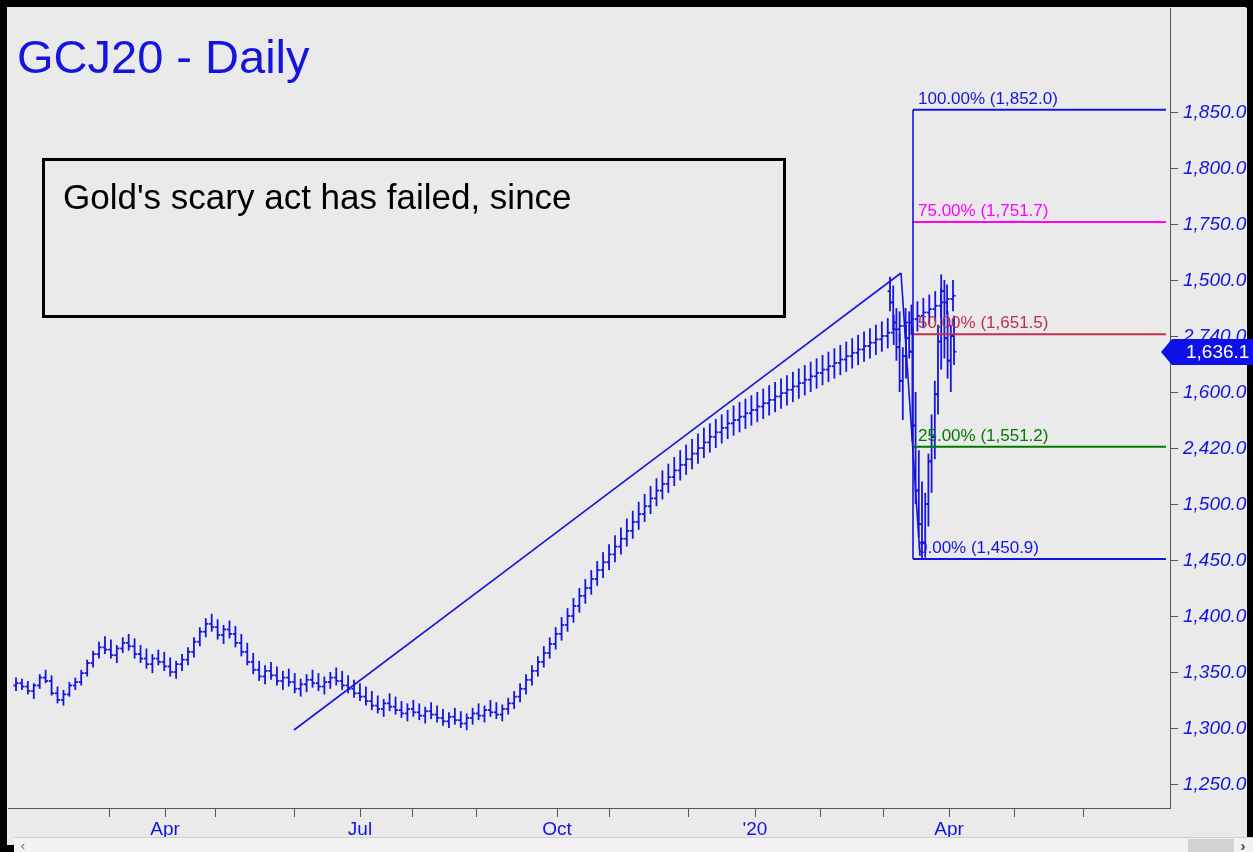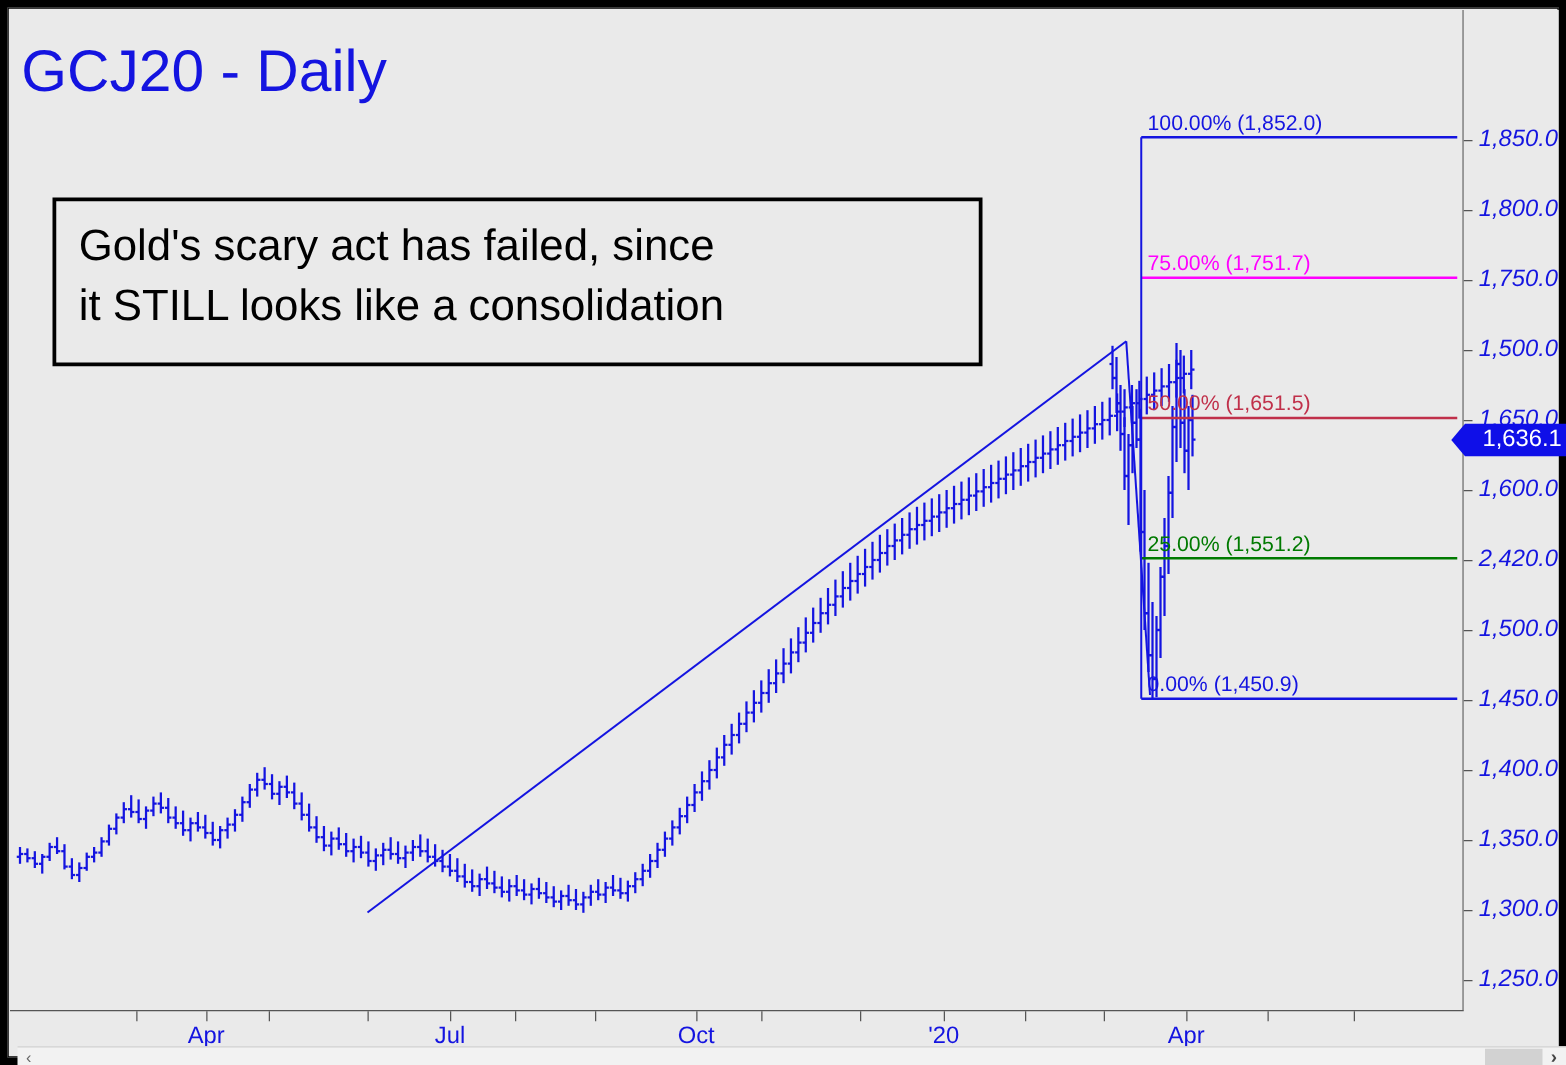--- a/index.html
+++ b/index.html
@@ -19,21 +19,21 @@
     border:1px solid #000;
   }
   
   #title{
     position:absolute;left:10px;top:2px;
     color:#1414e0;font-size:47px;line-height:58px;
     letter-spacing:0px;white-space:nowrap;margin-top:19px;
   }
   
   #note{
-    position:absolute;left:35px;top:151px;width:744px;height:135px;
+    position:absolute;left:35px;top:151px;width:744px;height:160px;
     border:3px solid #000;background:#eaeaea;box-sizing:border-box;
     padding:12px 14px 0 18px;
   }
   #note .ln{
     color:#000;font-size:35px;line-height:48px;white-space:nowrap;
   }
   
   #plot{
     position:absolute;left:1px;top:1px;width:1158px;height:800px;
     overflow:hidden;
@@ -97,21 +97,20 @@
 </head>
 <body>
 
 <div id="app">
   <div id="frame">
 
     <div id="title">GCJ20 - Daily</div>
 
     <div id="note">
       <div class="ln">Gold's scary act has failed, since</div>
-      <div class="ln">it STILL looks like a consolidation</div>
     </div>
 
     <div id="plot">
       <svg id="plotsvg" width="1158" height="800" viewBox="0 0 1158 800">
         <g id="bars">
             <line x1="8.00" y1="669.60" x2="8.00" y2="683.04" stroke="#1414e0" stroke-width="1.8"></line>
             <line x1="5.40" y1="677.44" x2="8.00" y2="677.44" stroke="#1414e0" stroke-width="1.8"></line>
             <line x1="8.00" y1="675.20" x2="10.60" y2="675.20" stroke="#1414e0" stroke-width="1.8"></line>
             <line x1="13.93" y1="670.72" x2="13.93" y2="681.92" stroke="#1414e0" stroke-width="1.8"></line>
             <line x1="11.33" y1="675.20" x2="13.93" y2="675.20" stroke="#1414e0" stroke-width="1.8"></line>
@@ -677,21 +676,21 @@
     <div id="pricepanel">
         <div class="ytick" style="top: 104px;"></div>
         <div class="ylab" style="top: 104px;">1,850.0</div>
         <div class="ytick" style="top: 160px;"></div>
         <div class="ylab" style="top: 160px;">1,800.0</div>
         <div class="ytick" style="top: 216px;"></div>
         <div class="ylab" style="top: 216px;">1,750.0</div>
         <div class="ytick" style="top: 272px;"></div>
         <div class="ylab" style="top: 272px;">1,500.0</div>
         <div class="ytick" style="top: 328px;"></div>
-        <div class="ylab" style="top: 328px;">1,650.0</div>
+        <div class="ylab" style="top: 328px;">2,740.0</div>
         <div class="ytick" style="top: 384px;"></div>
         <div class="ylab" style="top: 384px;">1,600.0</div>
         <div class="ytick" style="top: 440px;"></div>
         <div class="ylab" style="top: 440px;">2,420.0</div>
         <div class="ytick" style="top: 496px;"></div>
         <div class="ylab" style="top: 496px;">1,500.0</div>
         <div class="ytick" style="top: 552px;"></div>
         <div class="ylab" style="top: 552px; text-align: right;">1,450.0</div>
         <div class="ytick" style="top: 608px;"></div>
         <div class="ylab" style="top: 608px;">1,400.0</div>

